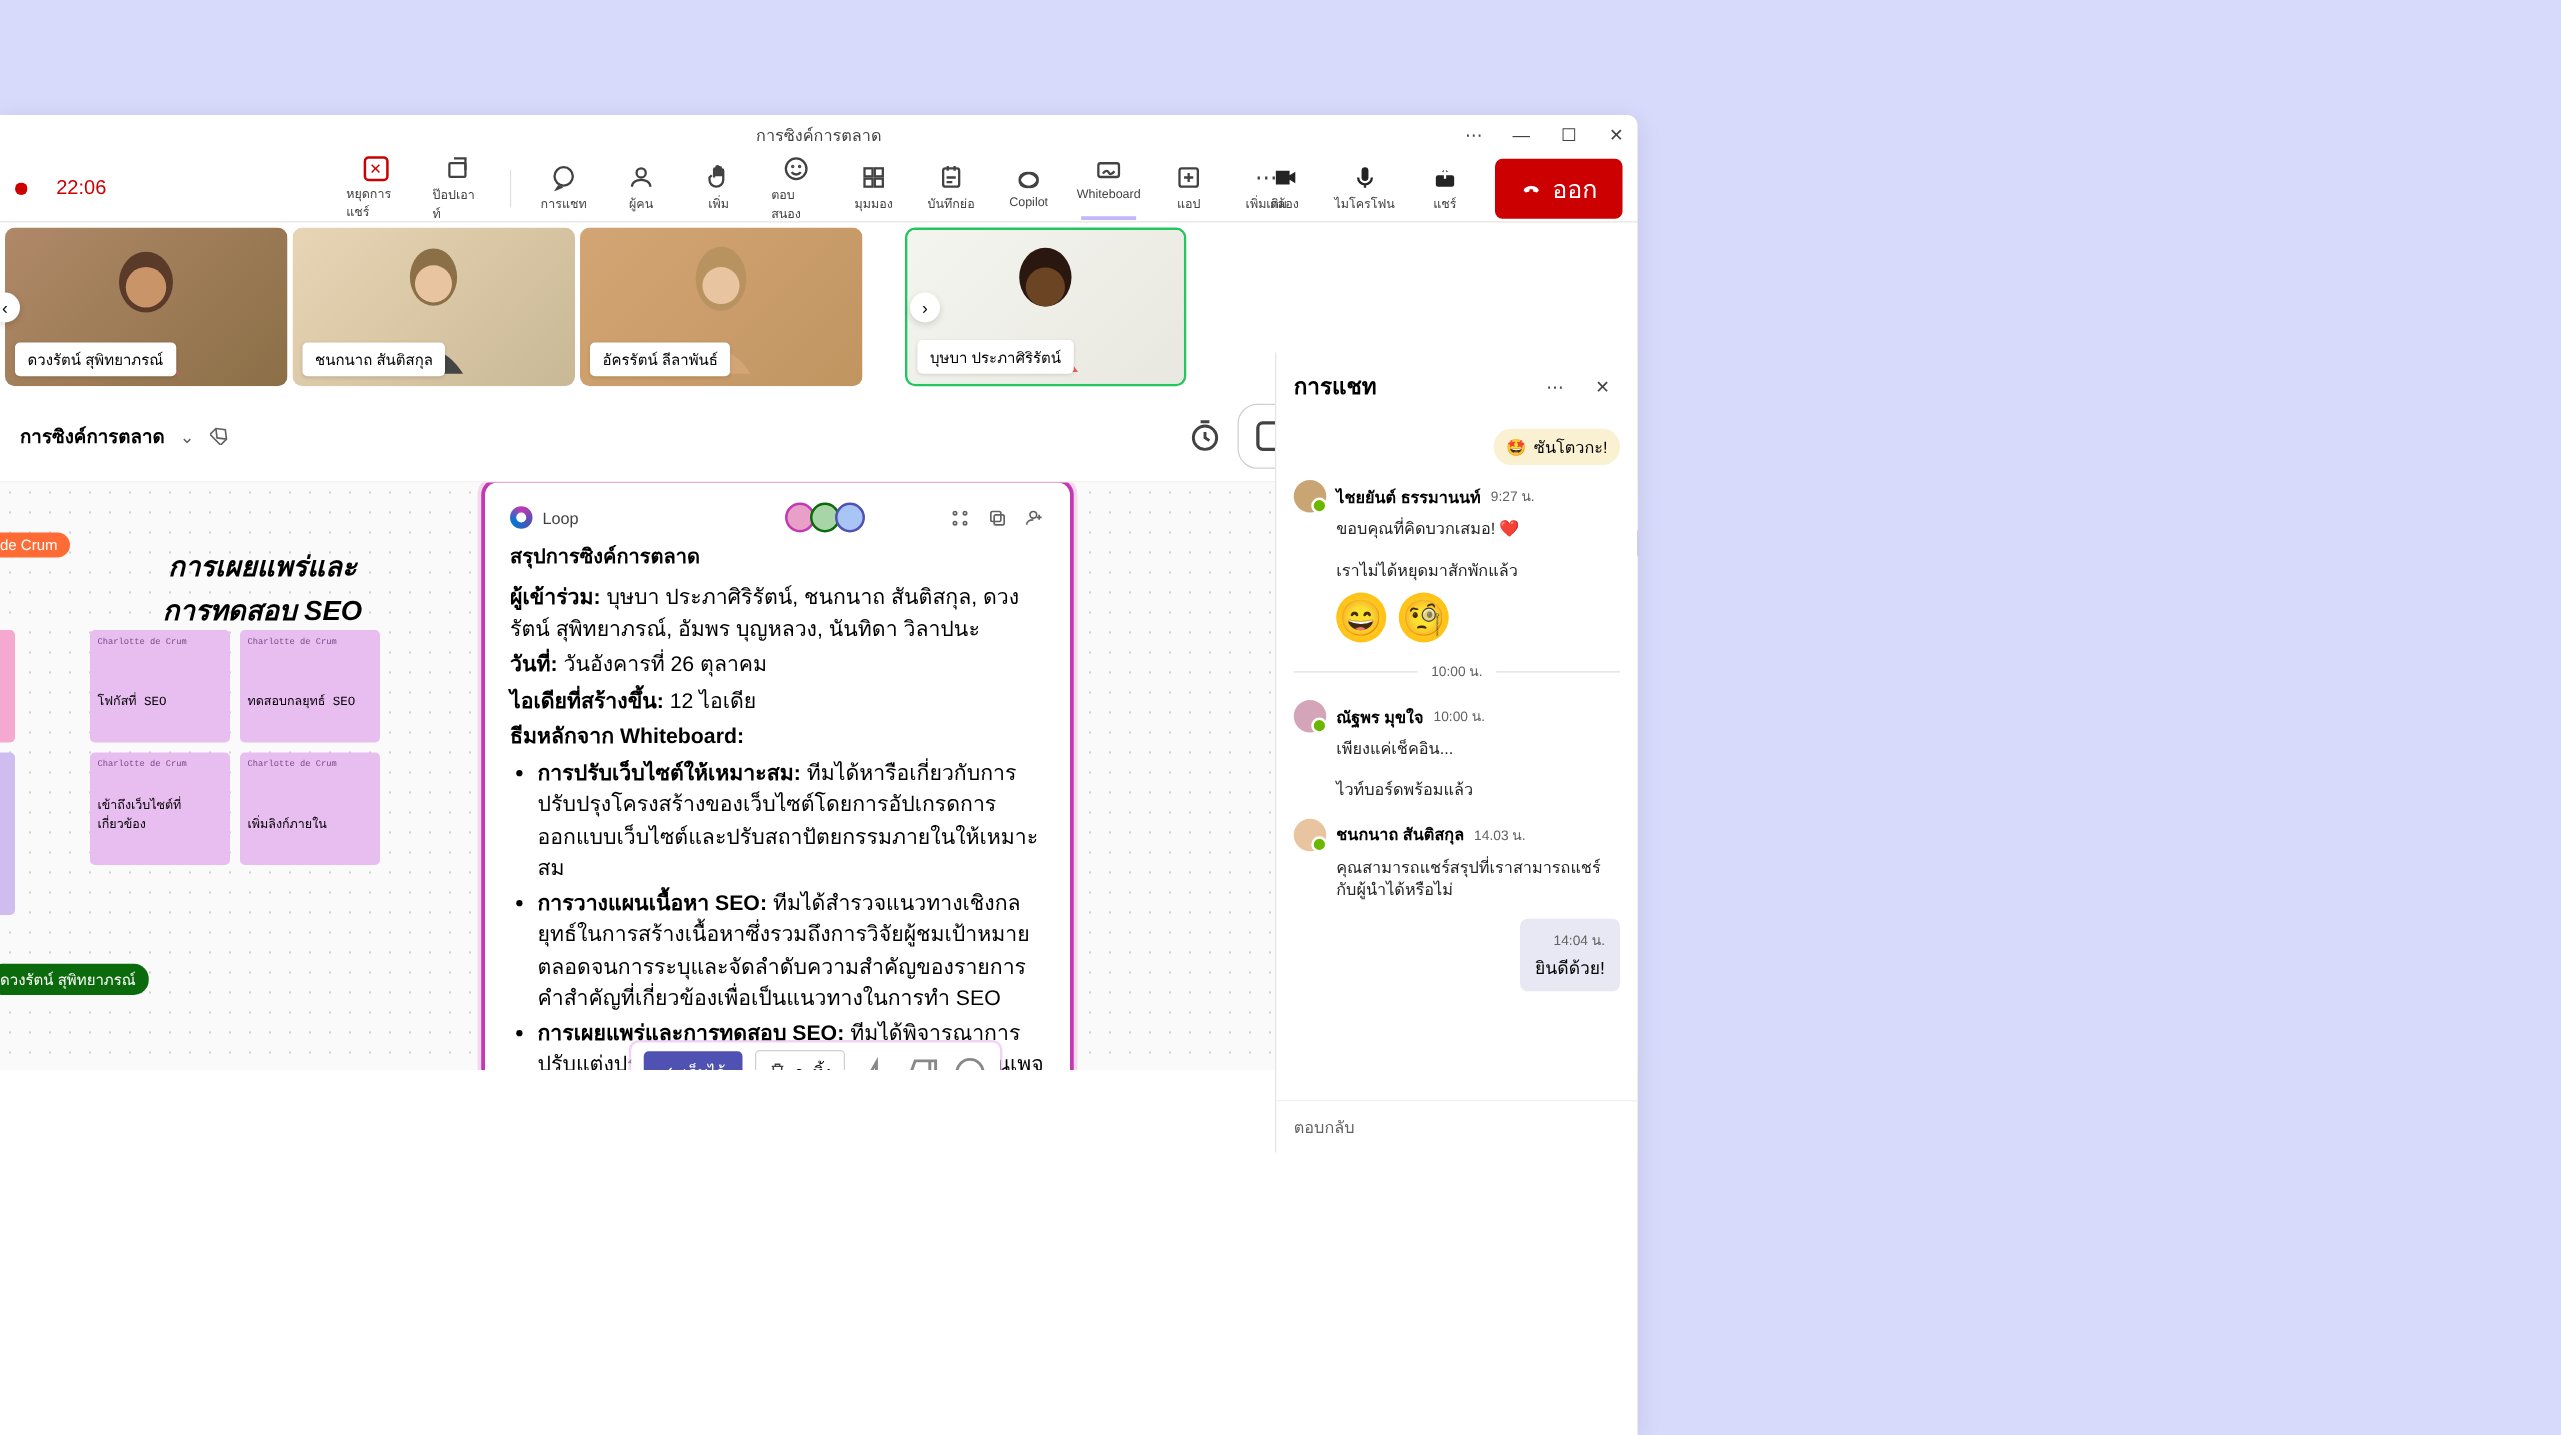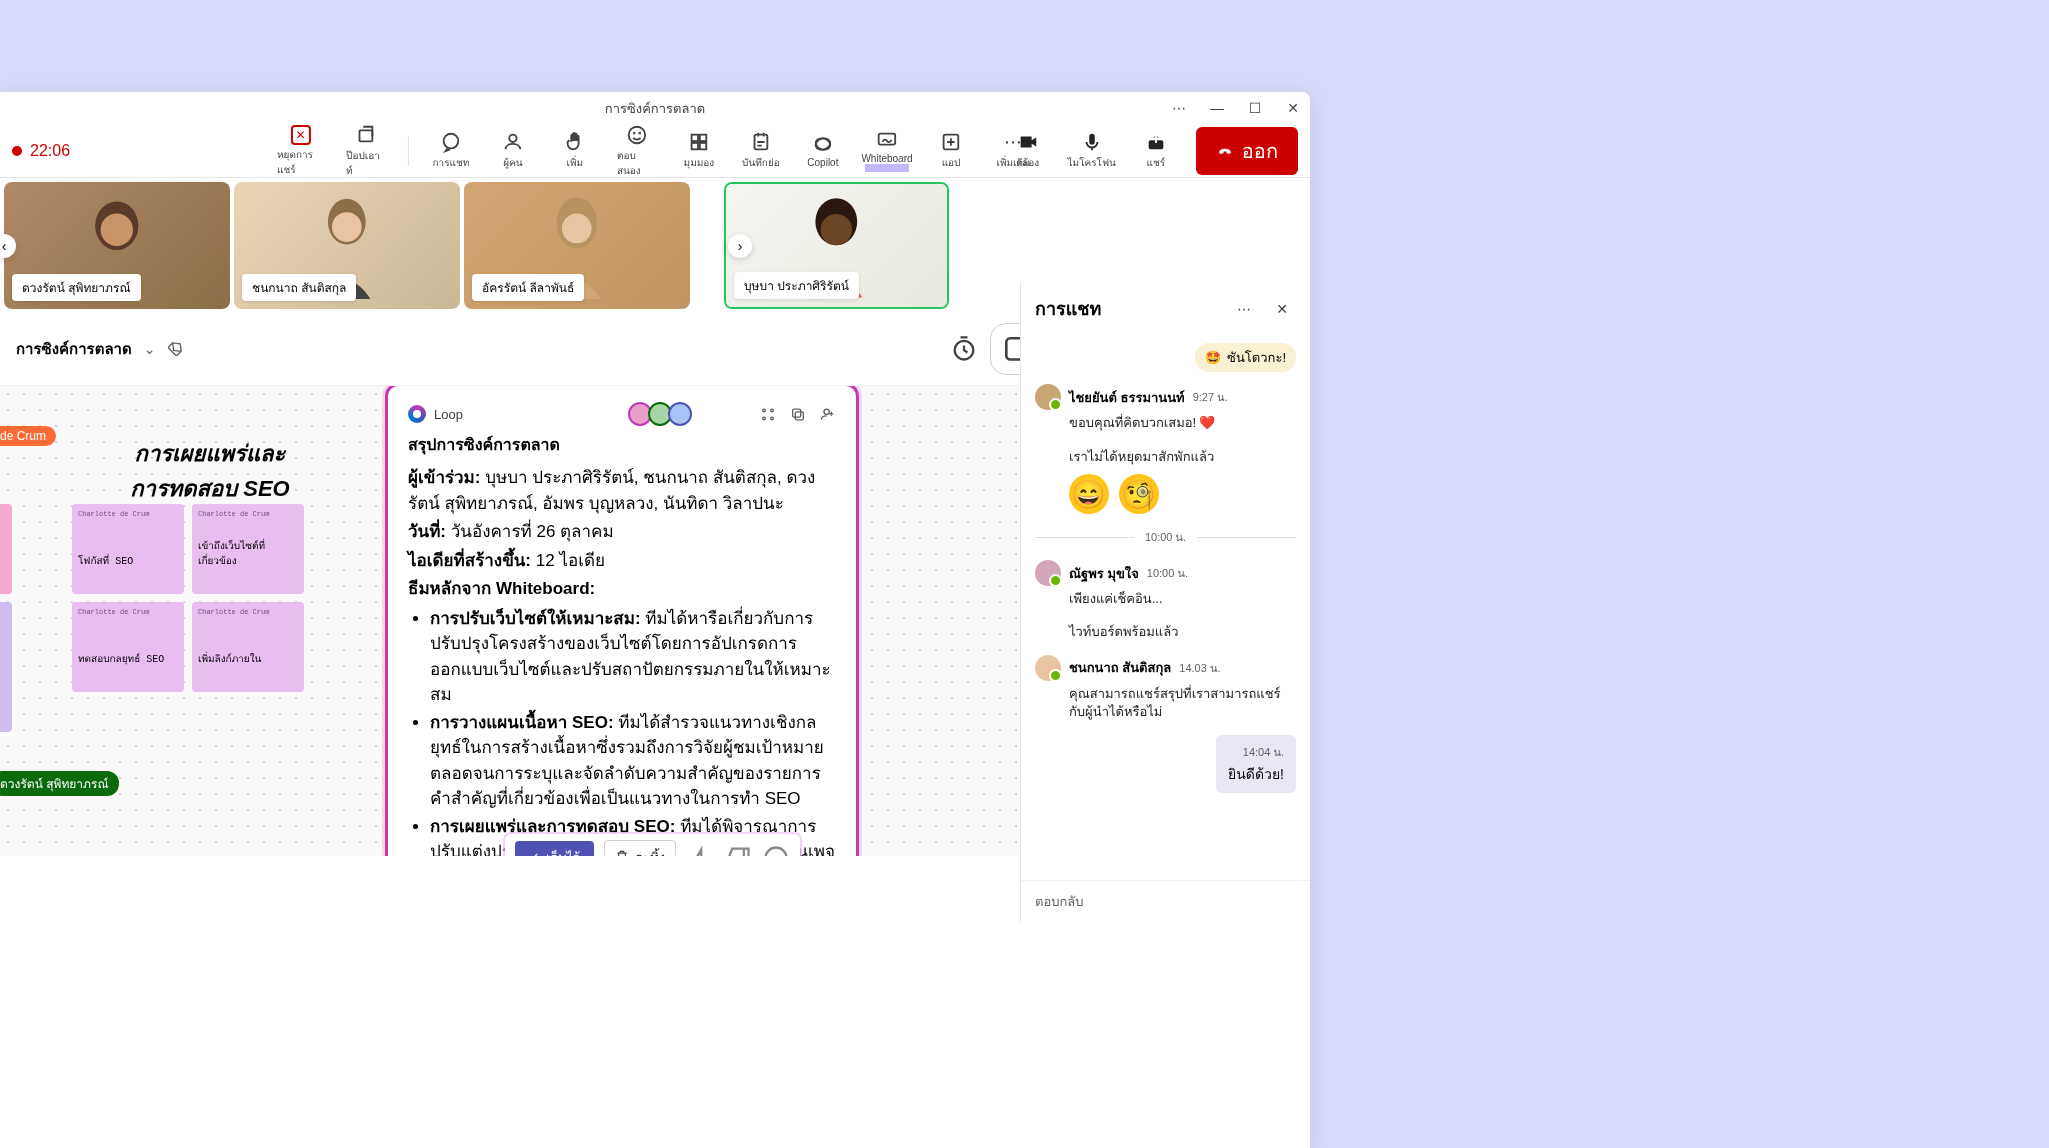--- a/index.html
+++ b/index.html
@@ -3,21 +3,21 @@
 <meta charset="utf-8">
 <style>
 * { box-sizing: border-box; margin: 0; padding: 0; }
 body { font-family: 'Segoe UI', Arial, sans-serif; background: #d8dafc; width: 2049px; height: 1148px; overflow: hidden; font-size: 14px; }
 .window { position: absolute; top: 92px; left: 0; width: 1310px; height: 1056px; background: #fff; border-radius: 0 8px 0 0; box-shadow: 0 4px 20px rgba(0,0,0,0.1); overflow: hidden; }
 .titlebar { height: 32px; display: flex; align-items: center; justify-content: space-between; padding: 0 8px; }
 .titlebar-center { position: absolute; left: 50%; transform: translateX(-50%); color: #424242; font-size: 13px; }
 .titlebar-right { display: flex; gap: 20px; align-items: center; margin-left: auto; }
 .win-btn { width: 18px; height: 18px; display: flex; align-items: center; justify-content: center; cursor: pointer; color: #424242; }
 .toolbar { height: 54px; display: flex; align-items: center; padding: 0 12px; border-bottom: 1px solid #e5e5e5; gap: 2px; position: relative; }
-.rec-indicator { display: flex; align-items: center; gap: 8px; color: #cc0000; font-weight: 500; font-size: 16px; }
+.rec-indicator { display: flex; align-items: center; gap: 23px; color: #cc0000; font-weight: 500; font-size: 16px; }
 .rec-dot { width: 10px; height: 10px; border-radius: 50%; background: #cc0000; border: 3px solid rgba(204,0,0,0.2); }
 .toolbar-center { position: absolute; left: 50%; transform: translateX(-50%); display: flex; gap: 22px; align-items: center; }
 .tool-item { display: flex; flex-direction: column; align-items: center; gap: 2px; cursor: pointer; min-width: 40px; }
 .tool-icon { width: 22px; height: 22px; display: flex; align-items: center; justify-content: center; }
 .tool-label { font-size: 10px; color: #424242; }
 .stop-share { color: #cc0000; }
 .stop-share .tool-icon { border: 2px solid #cc0000; border-radius: 4px; width: 20px; height: 20px; position: relative; }
 .stop-share .tool-icon::after { content: '✕'; font-size: 12px; }
 .tool-divider { width: 1px; height: 30px; background: #e0e0e0; }
 .toolbar-right { margin-left: auto; display: flex; align-items: center; gap: 20px; }
@@ -208,21 +208,21 @@
       </div>
       <div class="tool-item">
         <div class="tool-icon">
             <svg viewBox="0 0 24 24" fill="none" stroke="#424242" stroke-width="2">
               <ellipse cx="12" cy="12" rx="8" ry="6" transform="rotate(15 12 12)"></ellipse>
               <ellipse cx="12" cy="12" rx="8" ry="6" transform="rotate(-15 12 12)"></ellipse>
             </svg>
           </div>
         <div class="tool-label">Copilot</div>
       </div>
-      <div class="tool-item" style="border-bottom:8px solid #c4b5fd;padding-bottom:0;">
+      <div class="tool-item" style="border-bottom:3px solid #c4b5fd;padding-bottom:12px;">
         <div class="tool-icon">
             <svg viewBox="0 0 24 24" fill="none" stroke="#424242" stroke-width="2">
               <rect x="3" y="5" width="18" height="12" rx="2"></rect>
               <path d="M7 14c2-3 4-3 5-1s3 2 5-1"></path>
             </svg>
           </div>
         <div class="tool-label">Whiteboard</div>
       </div>
       <div class="tool-item">
         <div class="tool-icon">
@@ -393,25 +393,25 @@
       <div class="sticky lav" style="width:30px;height:130px;"></div>
     </div>
 
     <div class="sticky-grid">
       <div class="sticky">
         <div class="sticky-owner">Charlotte de Crum</div>
         <div class="sticky-text">โฟกัสที่ SEO</div>
       </div>
       <div class="sticky">
         <div class="sticky-owner">Charlotte de Crum</div>
-        <div class="sticky-text">เข้าถึงเว็บไซต์ที่เกี่ยวข้อง</div>
+        <div class="sticky-text">ทดสอบกลยุทธ์ SEO</div>
       </div>
       <div class="sticky">
         <div class="sticky-owner">Charlotte de Crum</div>
-        <div class="sticky-text">ทดสอบกลยุทธ์ SEO</div>
+        <div class="sticky-text">เข้าถึงเว็บไซต์ที่เกี่ยวข้อง</div>
       </div>
       <div class="sticky">
         <div class="sticky-owner">Charlotte de Crum</div>
         <div class="sticky-text">เพิ่มลิงก์ภายใน</div>
       </div>
     </div>
 
     <div class="loop-card">
       <div class="loop-head">
         <div class="loop-logo"></div>

